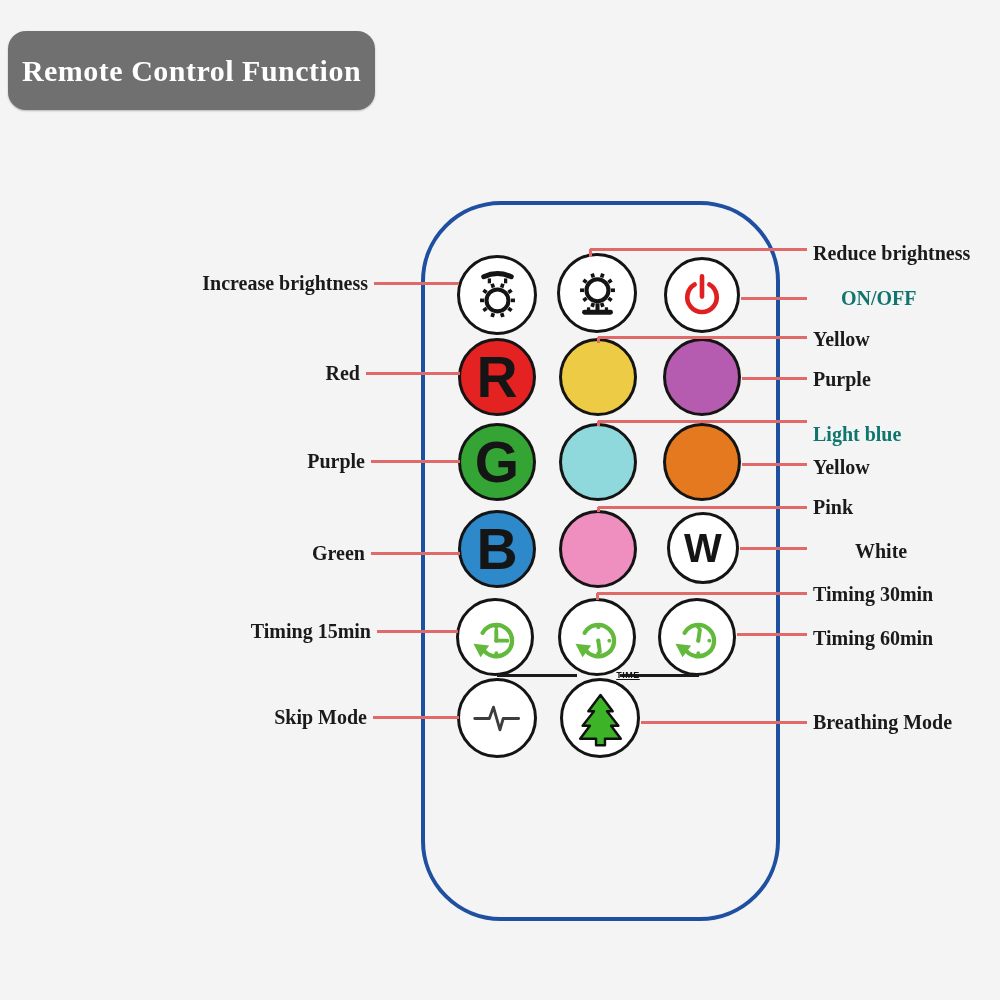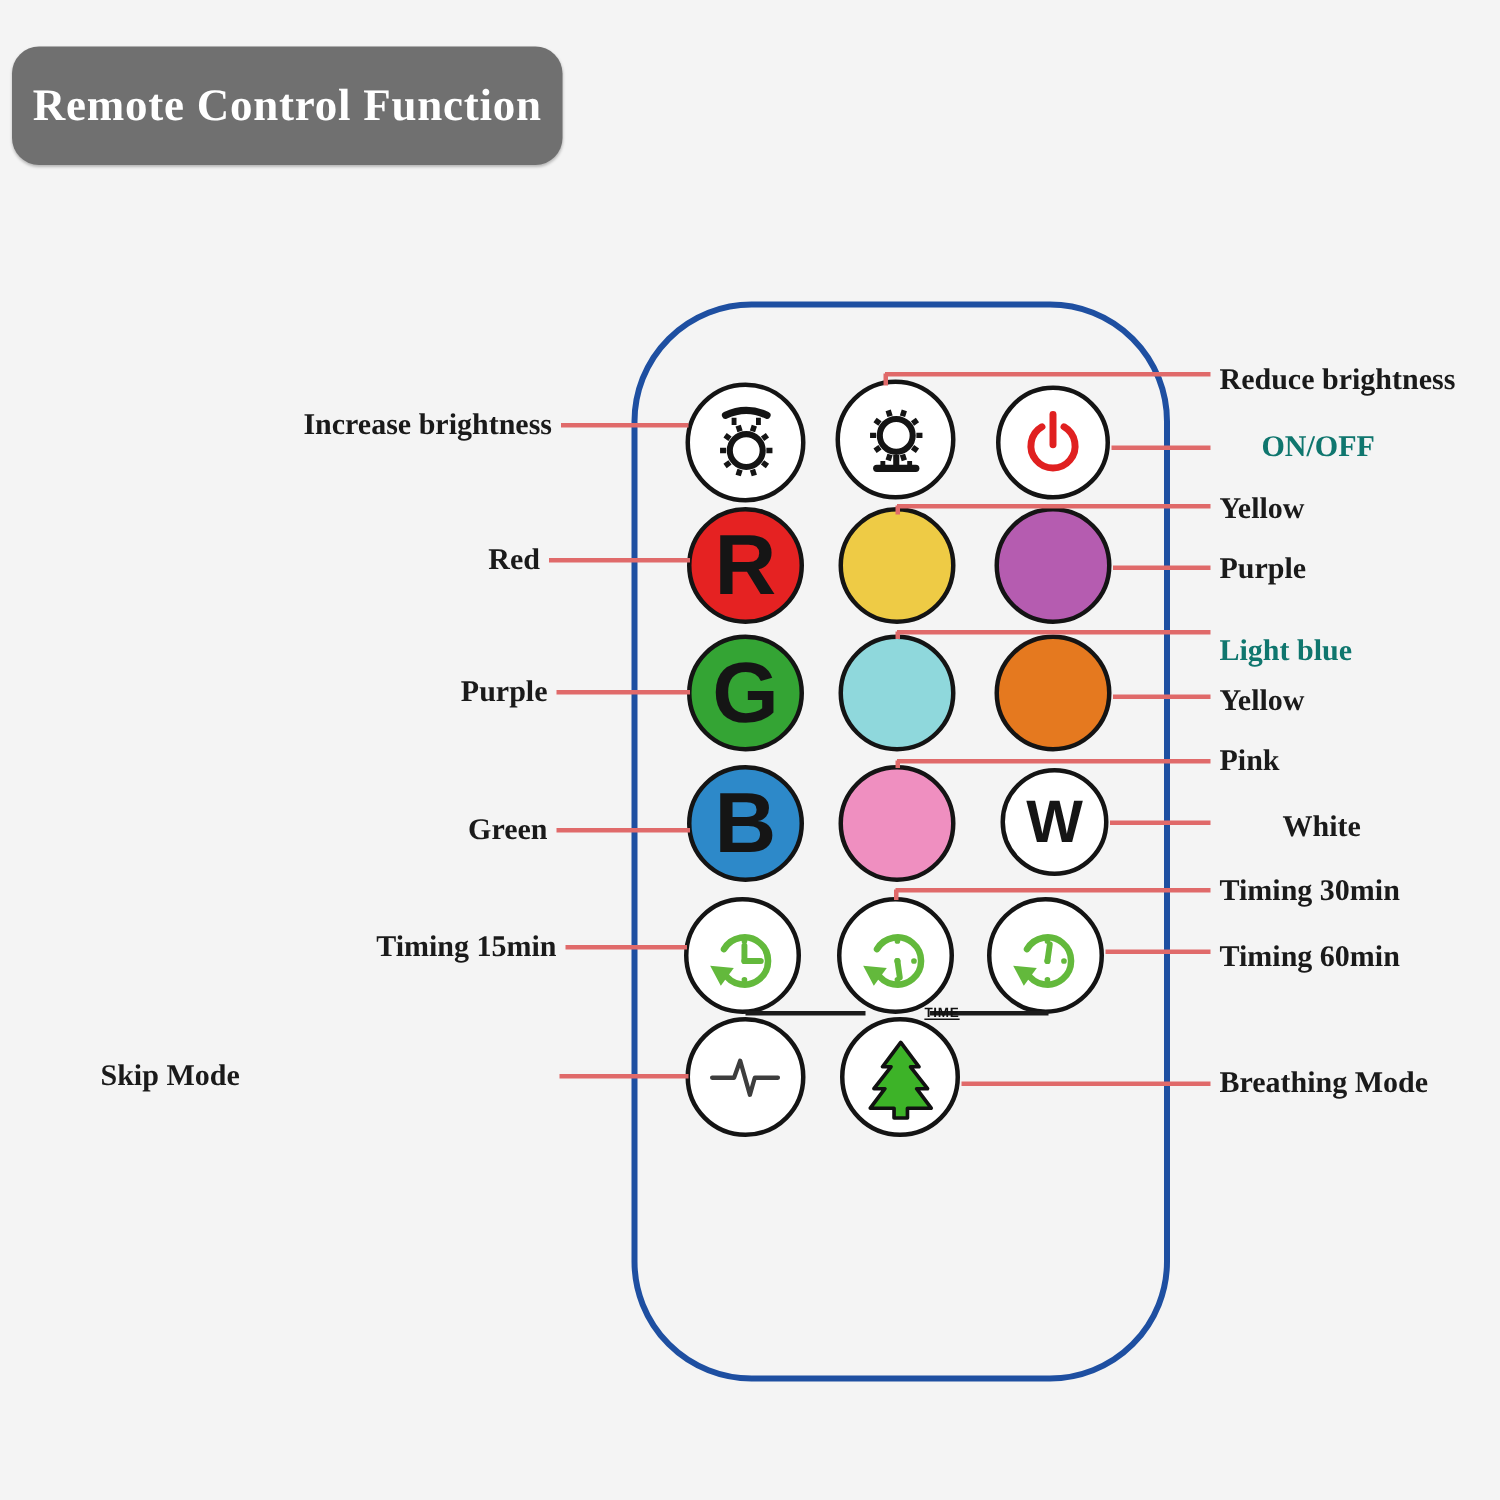--- a/index.html
+++ b/index.html
@@ -153,21 +153,21 @@
       <div class="callout-label" style="left: 68px; top: 270px; width: 300px; text-align: right; color: rgb(26, 26, 26);">Increase brightness</div>
       <div class="c-line" style="left: 374px; top: 281.5px; width: 85px; height: 3px; background: rgb(224, 106, 106);"></div>
       <div class="callout-label" style="left: 60px; top: 360px; width: 300px; text-align: right; color: rgb(26, 26, 26);">Red</div>
       <div class="c-line" style="left: 366px; top: 371.5px; width: 94px; height: 3px; background: rgb(224, 106, 106);"></div>
       <div class="callout-label" style="left: 65px; top: 448px; width: 300px; text-align: right; color: rgb(26, 26, 26);">Purple</div>
       <div class="c-line" style="left: 371px; top: 459.5px; width: 89px; height: 3px; background: rgb(224, 106, 106);"></div>
       <div class="callout-label" style="left: 65px; top: 540px; width: 300px; text-align: right; color: rgb(26, 26, 26);">Green</div>
       <div class="c-line" style="left: 371px; top: 551.5px; width: 89px; height: 3px; background: rgb(224, 106, 106);"></div>
       <div class="callout-label" style="left: 71px; top: 618px; width: 300px; text-align: right; color: rgb(26, 26, 26);">Timing 15min</div>
       <div class="c-line" style="left: 377px; top: 629.5px; width: 81px; height: 3px; background: rgb(224, 106, 106);"></div>
-      <div class="callout-label" style="left: 67px; top: 704px; width: 300px; color: rgb(26, 26, 26);">Skip Mode</div>
+      <div class="callout-label" style="left: 67px; top: 704px; width: 300px; text-align: right; color: rgb(26, 26, 26);">Skip Mode</div>
       <div class="c-line" style="left: 373px; top: 715.5px; width: 86px; height: 3px; background: rgb(224, 106, 106);"></div>
       <div class="callout-label" style="left: 813px; top: 240px; color: rgb(26, 26, 26);">Reduce brightness</div>
       <div class="c-line" style="left: 590px; top: 247.5px; width: 217px; height: 3px; background: rgb(224, 106, 106);"></div>
       <div class="c-line" style="left: 588.5px; top: 249px; width: 3px; height: 8px; background: rgb(224, 106, 106);"></div>
       <div class="callout-label" style="left: 813px; top: 285px; color: #0f766e; margin-left: 28px;">ON/OFF</div>
       <div class="c-line" style="left: 741px; top: 296.5px; width: 66px; height: 3px; background: rgb(224, 106, 106);"></div>
       <div class="callout-label" style="left: 813px; top: 326px; color: rgb(26, 26, 26);">Yellow</div>
       <div class="c-line" style="left: 598px; top: 335.5px; width: 209px; height: 3px; background: rgb(224, 106, 106);"></div>
       <div class="c-line" style="left: 596.5px; top: 337px; width: 3px; height: 6px; background: rgb(224, 106, 106);"></div>
       <div class="callout-label" style="left: 813px; top: 366px; color: rgb(26, 26, 26);">Purple</div>

